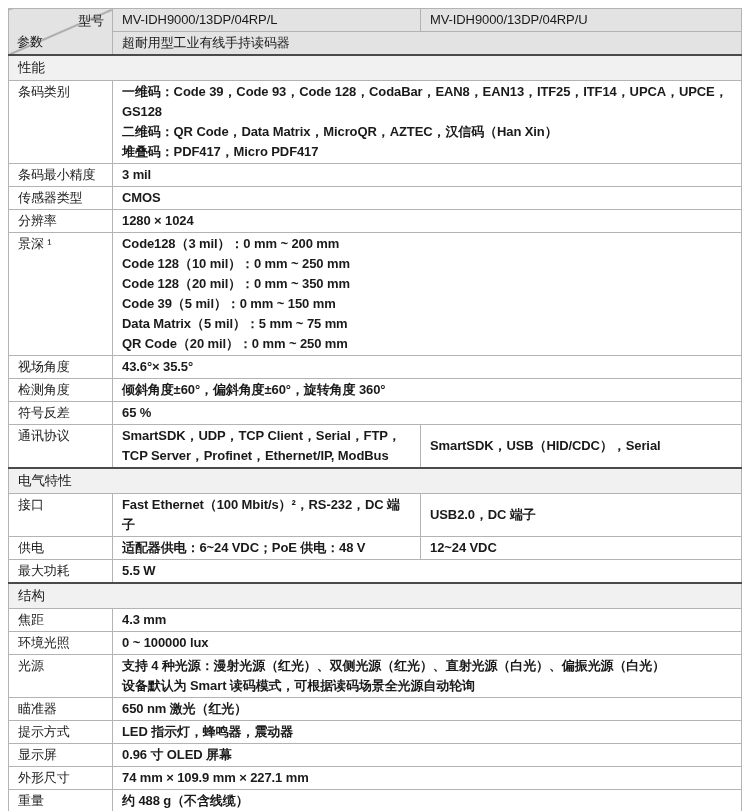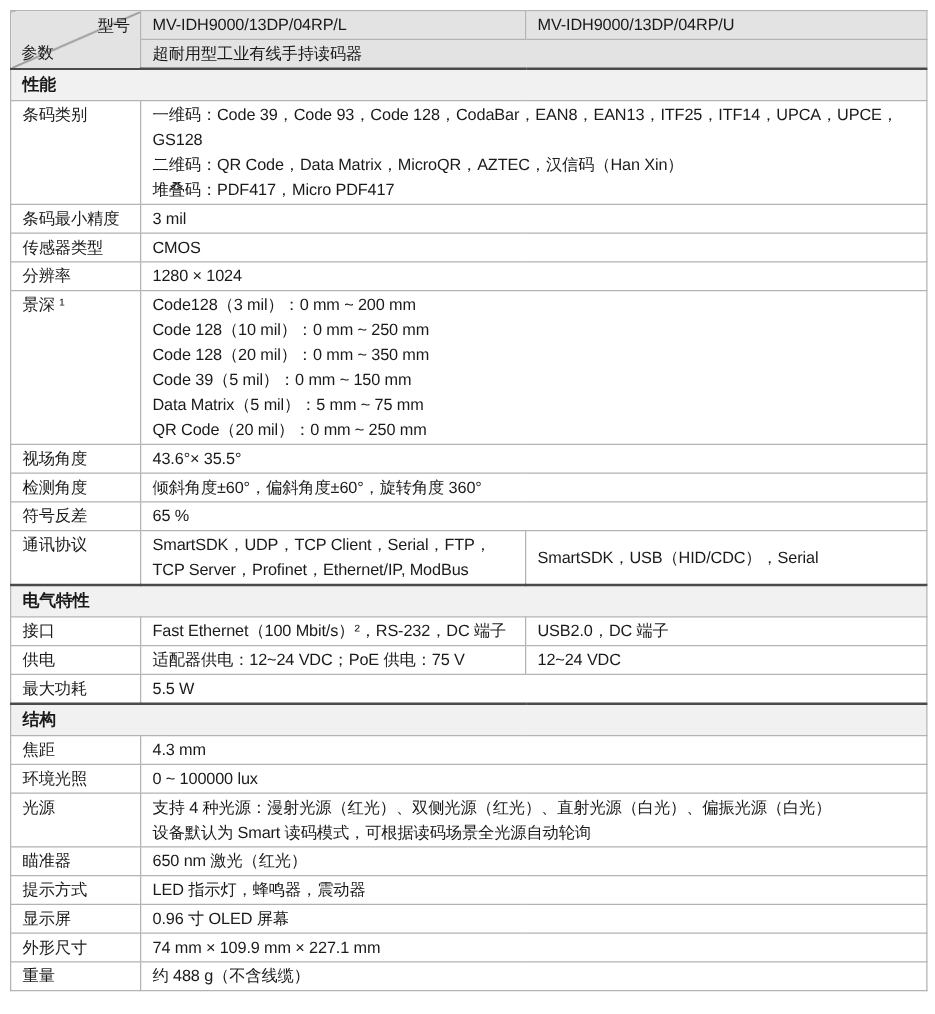--- a/index.html
+++ b/index.html
@@ -28,41 +28,41 @@
     padding: 1px 9px;
     vertical-align: top;
     letter-spacing: -0.1px;
     overflow: hidden;
   }
   td.hd { background: #e3e3e3; }
   td.vmid { vertical-align: middle; }
 
   tr.section td {
     background: #f1f1f1;
-    font-weight: bold;
+    font-weight: normal;
     font-size: 13.5px;
     border-top: 2px solid #4a4a4a;
     padding: 2px 9px;
   }
 
   
   td.diag {
     position: relative;
     padding: 0;
     background-color: #e3e3e3;
     background-image: linear-gradient(to bottom right,
       transparent calc(50% - 1px),
       #9a9a9a calc(50% - 0.5px),
       #9a9a9a calc(50% + 0.5px),
       transparent calc(50% + 1px));
   }
   .ctop { position: absolute; top: 2px; right: 8px; }
   .cbot { position: absolute; bottom: 2px; left: 8px; }
 
-  .line { min-height: 20px; }
+  .line { min-height: 20px; font-weight: bold; }
 
   .notes { margin-top: 4px; padding-left: 1px; }
   .notes .note {
     font-size: 12px;
     font-weight: 700;
     line-height: 14px;
     margin-bottom: 5px;
     letter-spacing: -0.1px;
   }
 </style>
@@ -164,21 +164,21 @@
           <td>
             <div class="line">Fast Ethernet（100 Mbit/s）²，RS-232，DC 端子</div>
           </td>
           <td class="vmid">
             <div class="line">USB2.0，DC 端子</div>
           </td>
         </tr>
         <tr>
           <td>供电</td>
           <td>
-            <div class="line">适配器供电：12~24 VDC；PoE 供电：75 V</div>
+            <div class="line">适配器供电：6~24 VDC；PoE 供电：48 V</div>
           </td>
           <td class="vmid">
             <div class="line">12~24 VDC</div>
           </td>
         </tr>
         <tr>
           <td>最大功耗</td>
           <td colspan="2">
             <div class="line">5.5 W</div>
           </td>

